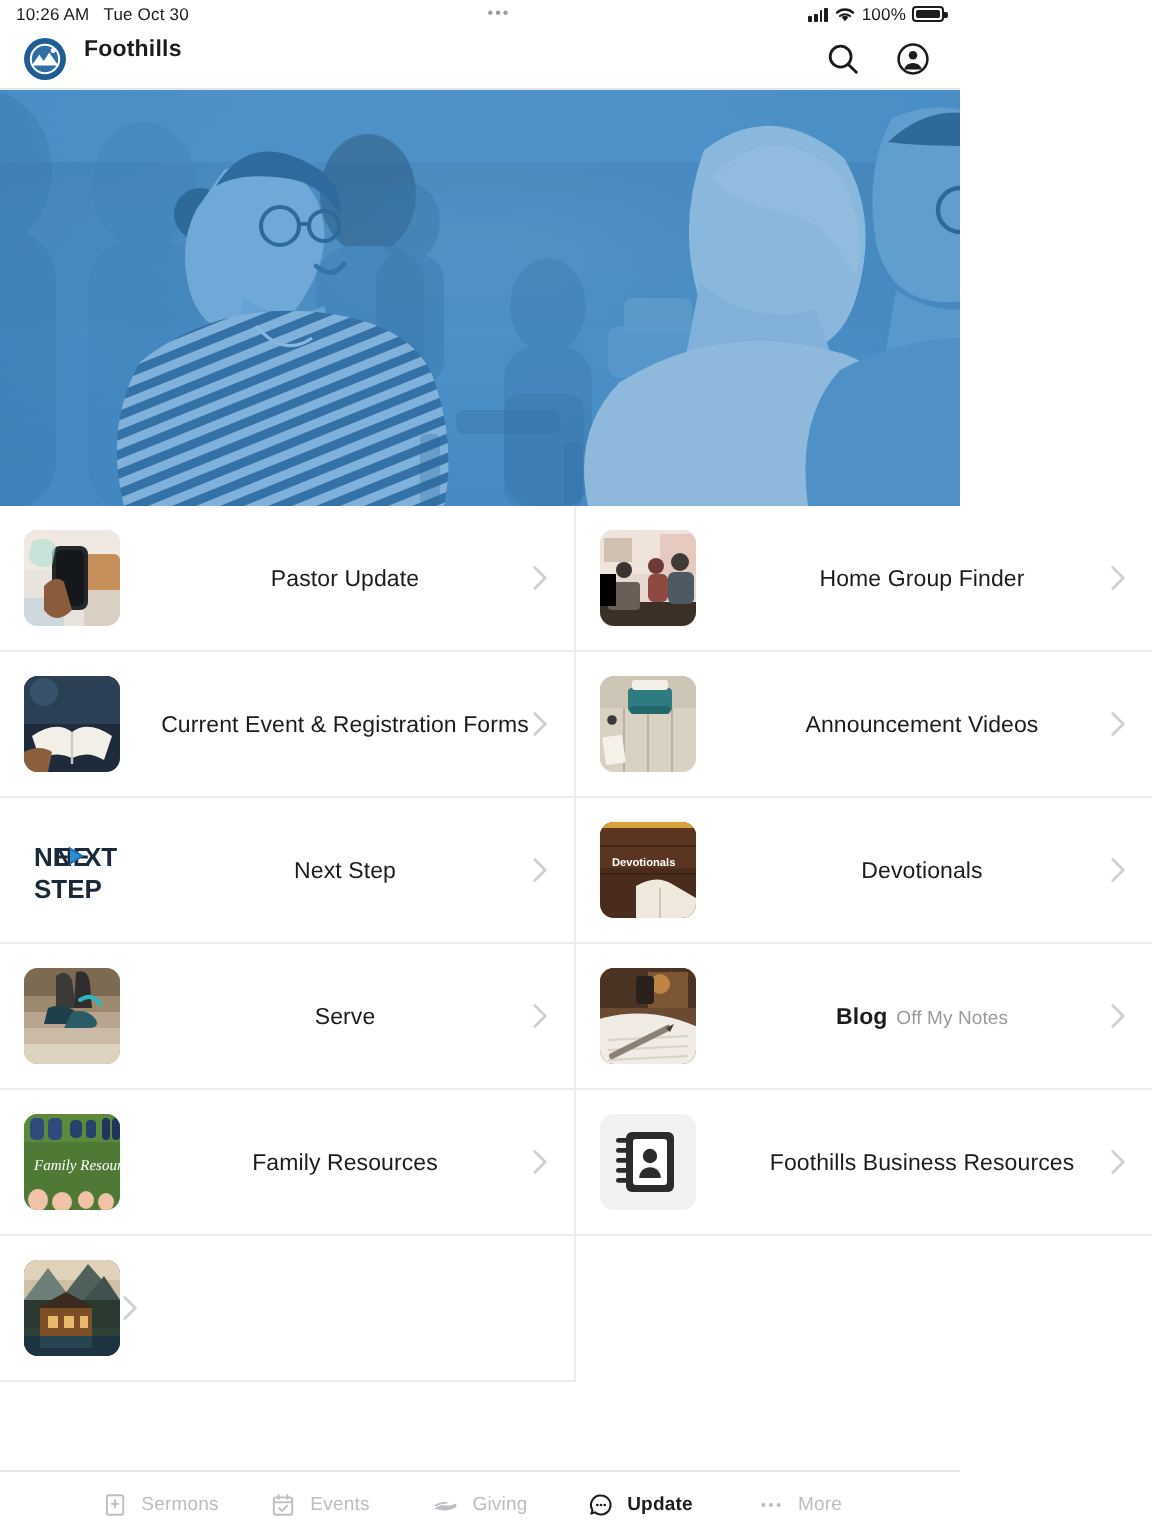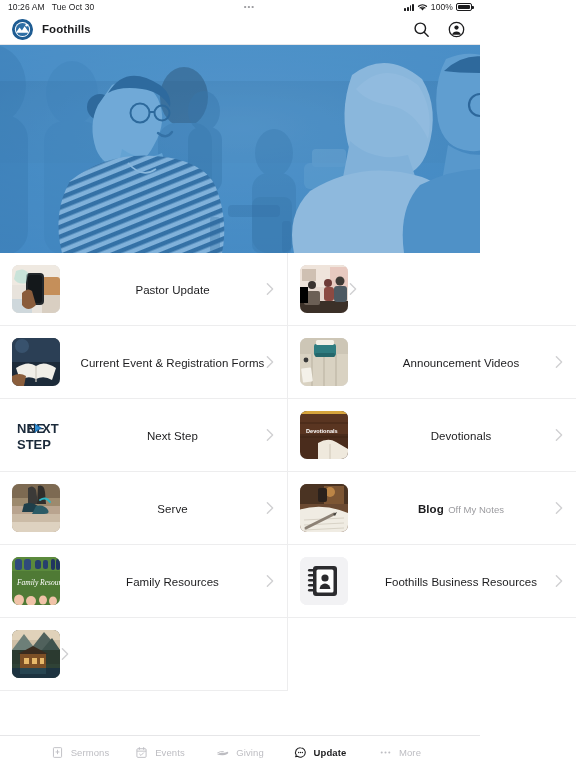--- a/index.html
+++ b/index.html
@@ -50,21 +50,21 @@
 
   
   .navbar {
     height: 31px; flex: 0 0 31px;
     display: flex; align-items: center;
     padding: 0 14px 0 12px;
     border-bottom: 1px solid #e6e6e8;
     background: #ffffff;
     box-sizing: border-box;
   }
-  .brand { display: flex; align-items: center; gap: 9px; }
+  .brand { display: flex; gap: 9px; }
   .brand-logo {
     width: 21px; height: 21px; border-radius: 50%;
     background: #1f5d93;
     display: flex; align-items: center; justify-content: center;
     overflow: hidden; position: relative;
   }
   .brand-title {
     font-size: 11.5px; font-weight: bold; color: #1c1c1e; letter-spacing: .1px;
   }
   .nav-spacer { flex: 1; }
@@ -332,20 +332,23 @@
             <rect x="0" y="36" width="48" height="12" fill="#3b3028"></rect>
             <rect x="4" y="26" width="16" height="14" rx="2" fill="#6b5f55"></rect>
             <circle cx="12" cy="20" r="4" fill="#3a3330"></circle>
             <circle cx="28" cy="18" r="4" fill="#6e3a36"></circle>
             <rect x="24" y="22" width="10" height="14" rx="3" fill="#8c4a42"></rect>
             <circle cx="40" cy="16" r="4.5" fill="#3f3a36"></circle>
             <rect x="34" y="21" width="13" height="16" rx="3" fill="#4d5a63"></rect>
             <rect x="0" y="22" width="8" height="16" fill="#b8a housing"></rect>
           </svg>
         </span>
+        <span class="cell-text">
+          <span class="cell-title">Home Group Finder</span>
+        </span>
         <svg class="chev" viewBox="0 0 10 16">
           <polyline points="2,2 8,8 2,14" fill="none" stroke="#8e8e93" stroke-width="1.6" stroke-linecap="round" stroke-linejoin="round"></polyline>
         </svg>
       </div>
 
       <div class="cell col-left">
         <span class="thumb">
           <svg viewBox="0 0 48 48">
             <rect width="48" height="48" fill="#1d2b3a"></rect>
             <rect x="0" y="0" width="48" height="24" fill="#2b3f55"></rect>

